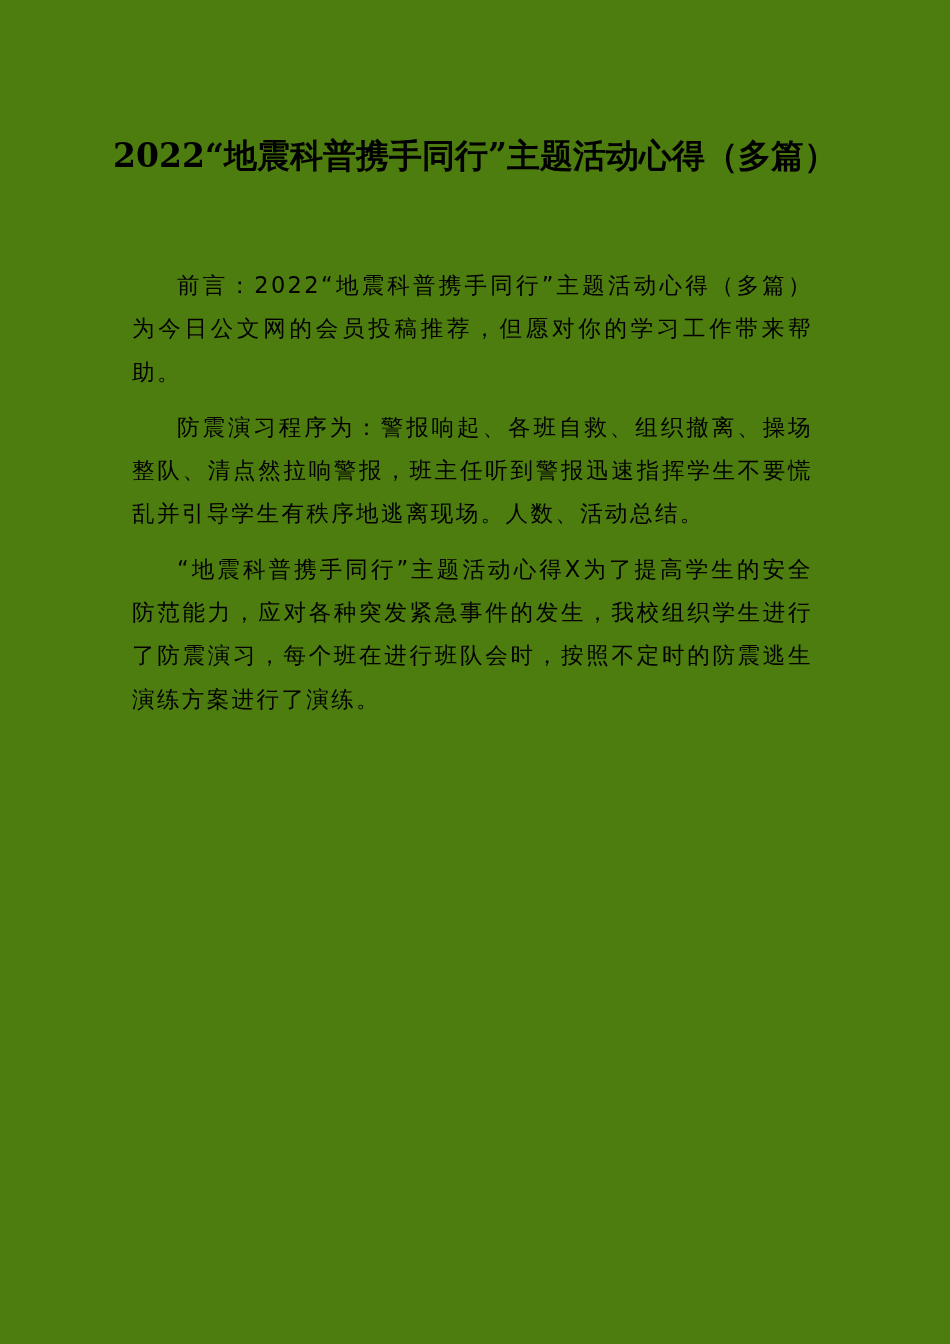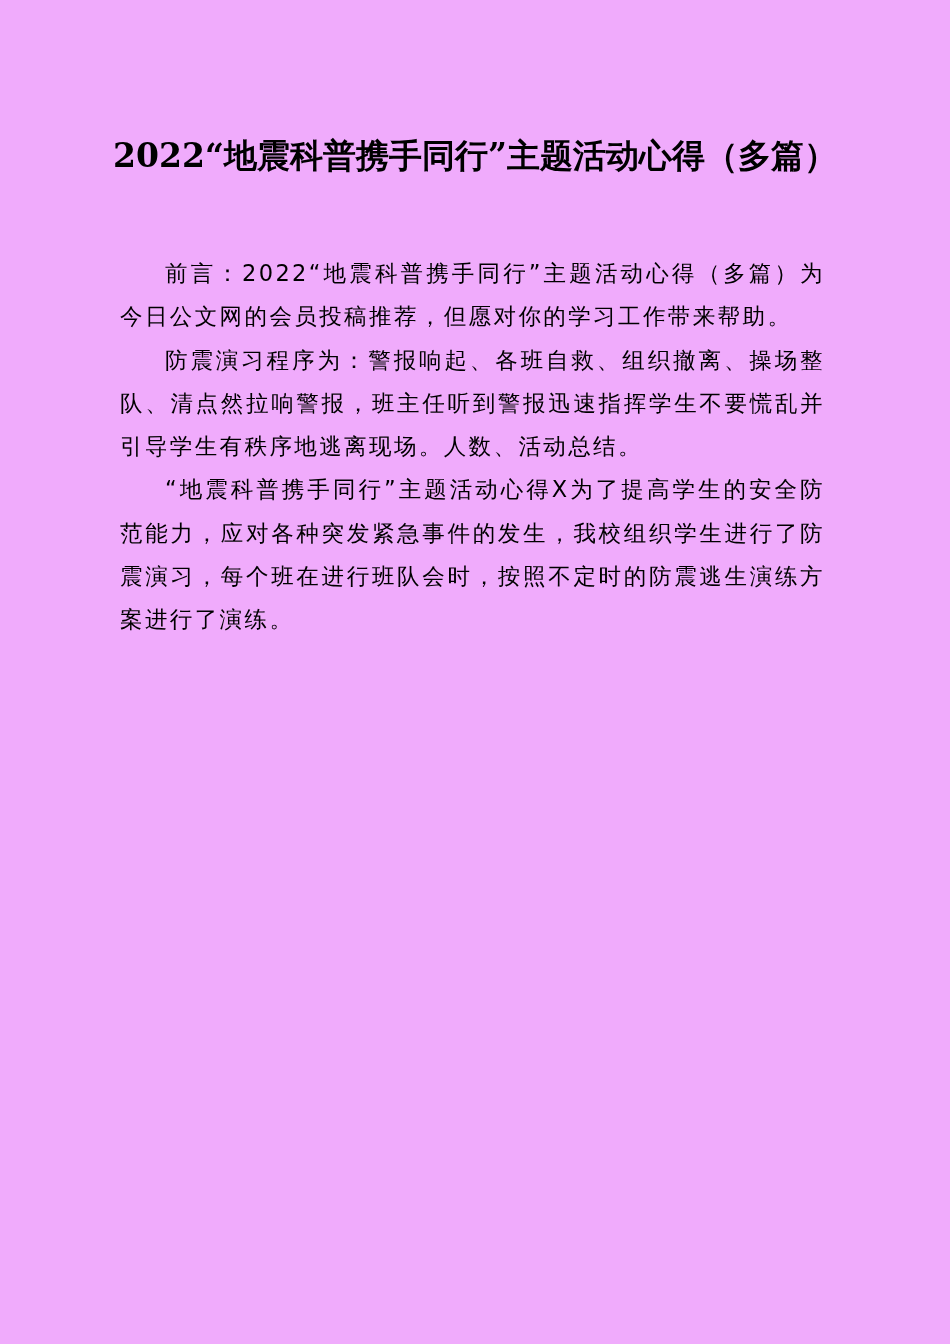--- a/index.html
+++ b/index.html
@@ -13,21 +13,21 @@
       position: relative;
       overflow: hidden;
       color: #000000;
     }
     .page {
       position: absolute;
       left: 0;
       top: 0;
       width: 950px;
       height: 1344px;
-      background: #f0abfc;
+      background: #4d7c0f;
     }
     .title {
       position: absolute;
       left: 110px;
       top: 134px;
       width: 730px;
       font-family: "DejaVu Serif", "Liberation Serif", serif;
       font-weight: bold;
       font-size: 33px;
       line-height: 44px;
@@ -39,21 +39,21 @@
       left: 120px;
       top: 252px;
       width: 705px;
       font-family: "DejaVu Sans", "Liberation Sans", sans-serif;
       font-size: 22.5px;
       line-height: 43.3px;
       letter-spacing: 2.4px;
       text-align: justify;
     }
     .para {
-      margin: 0;
+      margin: 12px;
       text-indent: 2em;
     }
   </style>
 </head>
 <body>
 
 <div class="page">
   <div class="title">2022“地震科普携手同行”主题活动心得（多篇）</div>
   <div class="body">
     <p class="para">前言：2022“地震科普携手同行”主题活动心得（多篇）为今日公文网的会员投稿推荐，但愿对你的学习工作带来帮助。</p>

